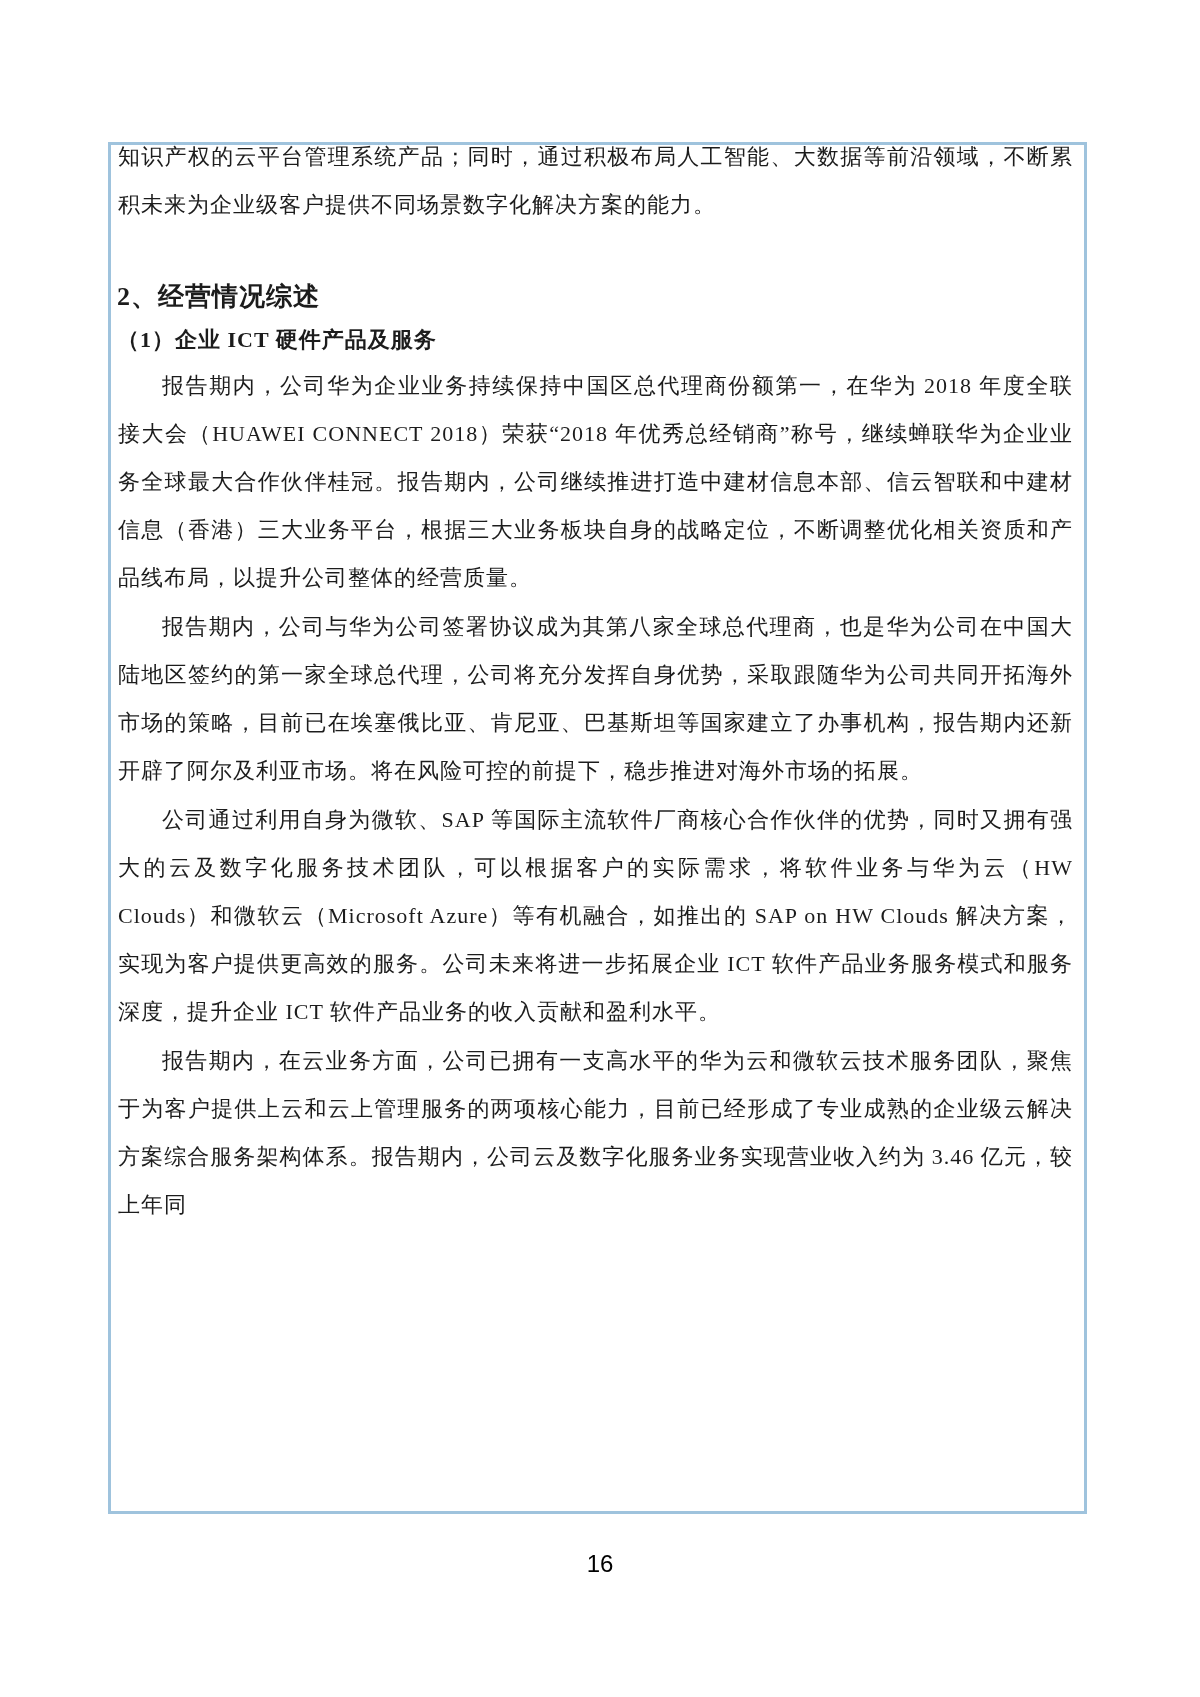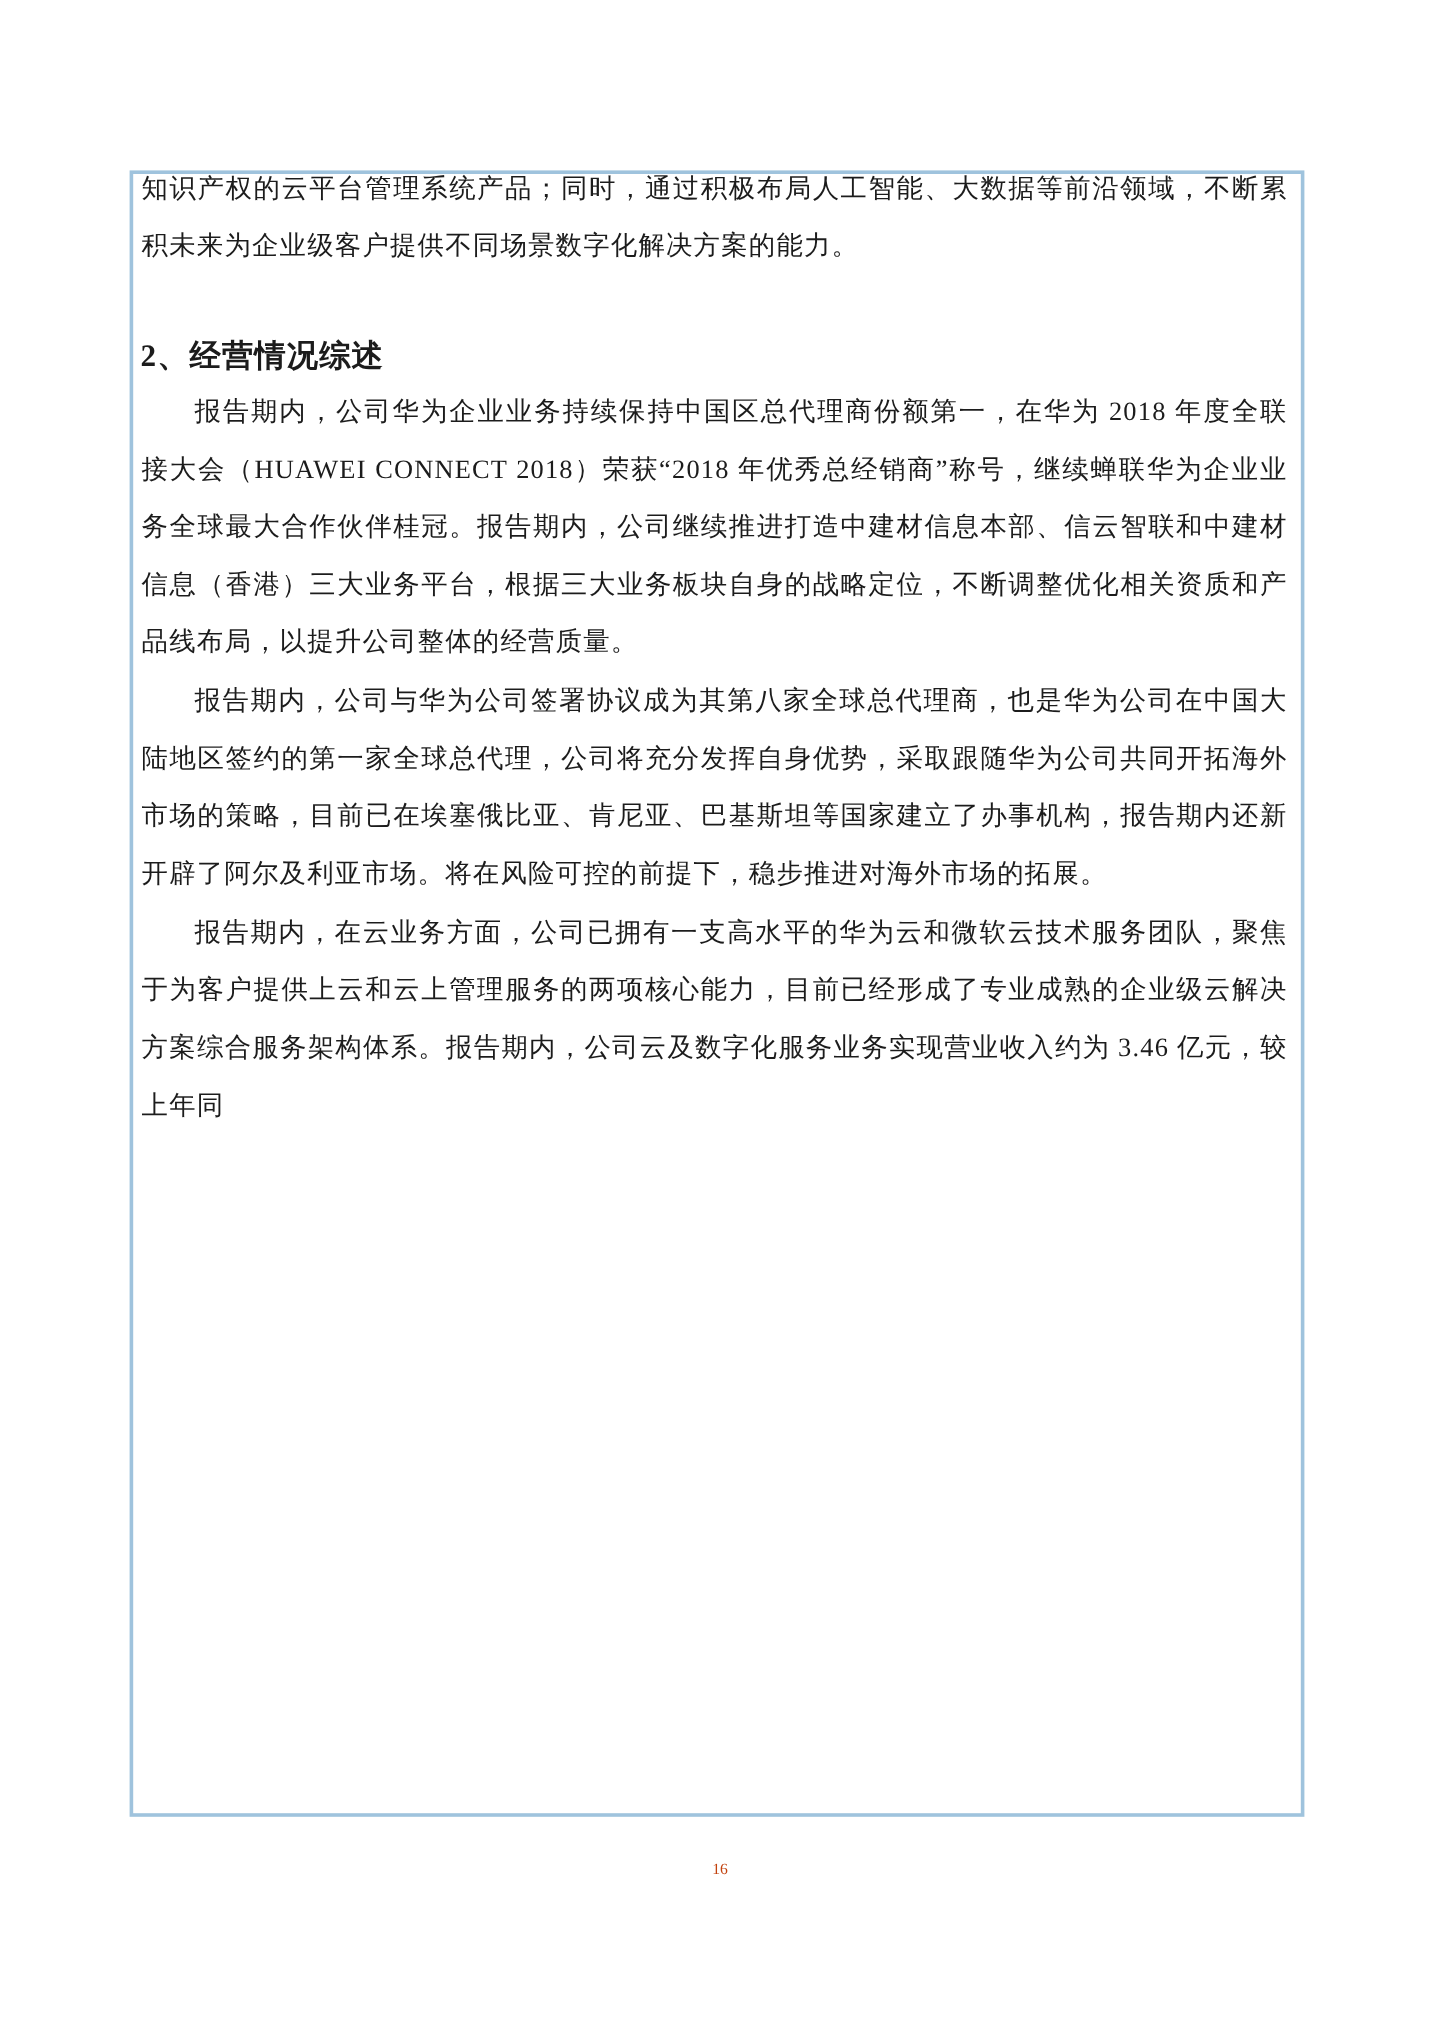--- a/index.html
+++ b/index.html
@@ -65,43 +65,45 @@
   }
   h3.sub.tight {
     margin-top: 20px;
   }
   .page-number {
     position: absolute;
     left: 0;
     top: 1550px;
     width: 100%;
     text-align: center;
-    font-family: Liberation Serif, serif;
-    font-size: 13px;
-    color: #c2410c;
+    font-family: Liberation Sans, sans-serif;
+    font-size: 24px;
+    color: #000000;
   }
 </style>
 </head>
 <body>
 
 <div class="doc-page">
 
   <div class="content-box">
 
     <p class="body intro">知识产权的云平台管理系统产品；同时，通过积极布局人工智能、大数据等前沿领域，不断累积未来为企业级客户提供不同场景数字化解决方案的能力。</p>
 
     <h2 class="sec">2、经营情况综述</h2>
 
+    <h3 class="sub first">（1）企业 ICT 硬件产品及服务</h3>
 
     <p class="body indent">报告期内，公司华为企业业务持续保持中国区总代理商份额第一，在华为 2018 年度全联接大会（HUAWEI CONNECT 2018）荣获“2018 年优秀总经销商”称号，继续蝉联华为企业业务全球最大合作伙伴桂冠。报告期内，公司继续推进打造中建材信息本部、信云智联和中建材信息（香港）三大业务平台，根据三大业务板块自身的战略定位，不断调整优化相关资质和产品线布局，以提升公司整体的经营质量。</p>
 
     <p class="body indent">报告期内，公司与华为公司签署协议成为其第八家全球总代理商，也是华为公司在中国大陆地区签约的第一家全球总代理，公司将充分发挥自身优势，采取跟随华为公司共同开拓海外市场的策略，目前已在埃塞俄比亚、肯尼亚、巴基斯坦等国家建立了办事机构，报告期内还新开辟了阿尔及利亚市场。将在风险可控的前提下，稳步推进对海外市场的拓展。</p>
 
 
 
+    <p class="body indent">公司通过利用自身为微软、SAP 等国际主流软件厂商核心合作伙伴的优势，同时又拥有强大的云及数字化服务技术团队，可以根据客户的实际需求，将软件业务与华为云（HW Clouds）和微软云（Microsoft Azure）等有机融合，如推出的 SAP on HW Clouds 解决方案，实现为客户提供更高效的服务。公司未来将进一步拓展企业 ICT 软件产品业务服务模式和服务深度，提升企业 ICT 软件产品业务的收入贡献和盈利水平。</p>
 
 
     <p class="body indent">报告期内，在云业务方面，公司已拥有一支高水平的华为云和微软云技术服务团队，聚焦于为客户提供上云和云上管理服务的两项核心能力，目前已经形成了专业成熟的企业级云解决方案综合服务架构体系。报告期内，公司云及数字化服务业务实现营业收入约为 3.46 亿元，较上年同</p>
 
   </div>
 
   <div class="page-number">16</div>
 
 </div>
 

